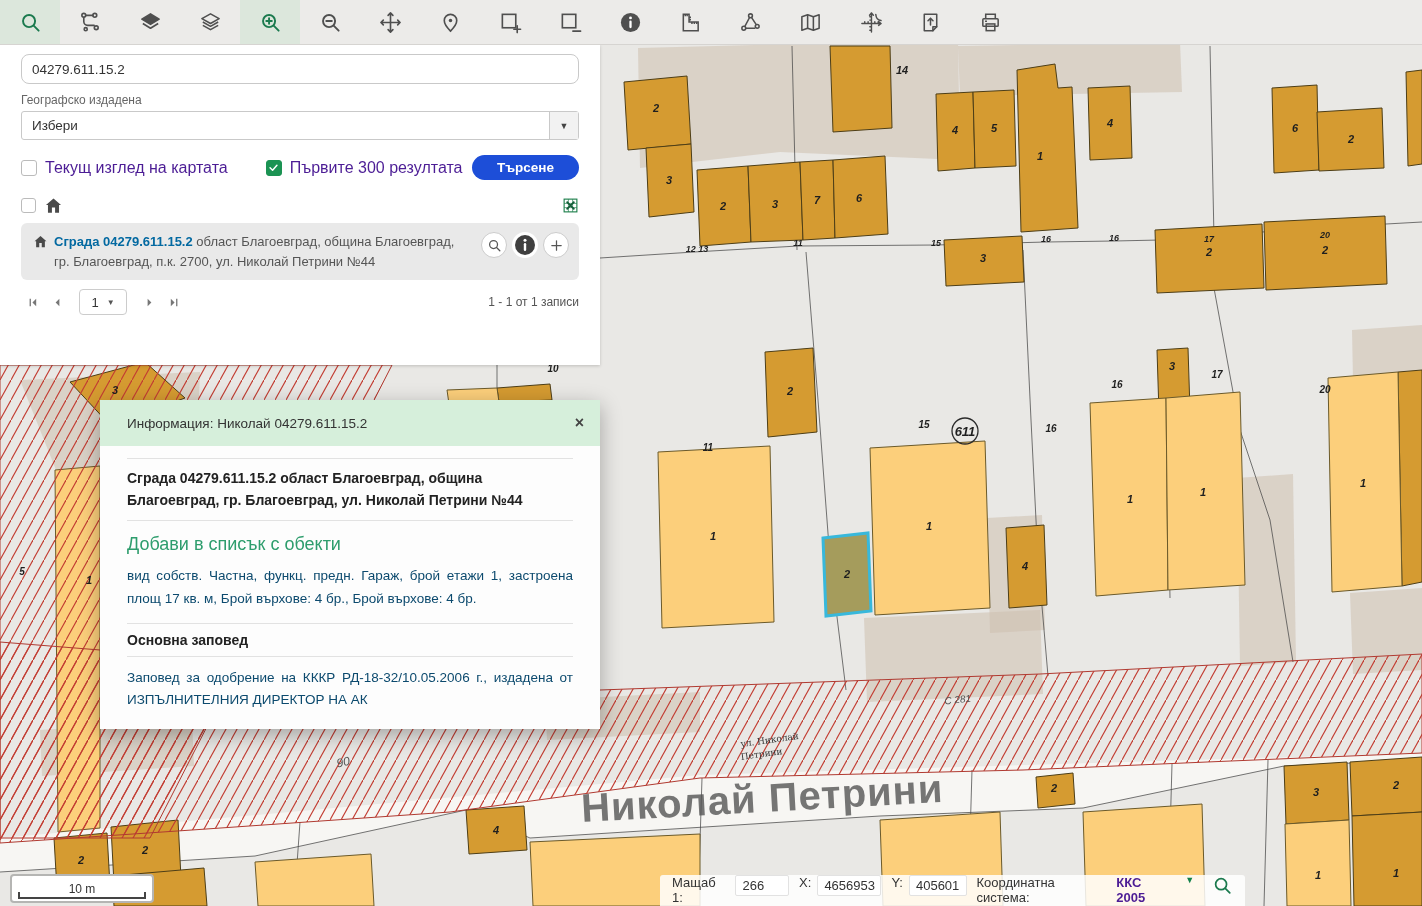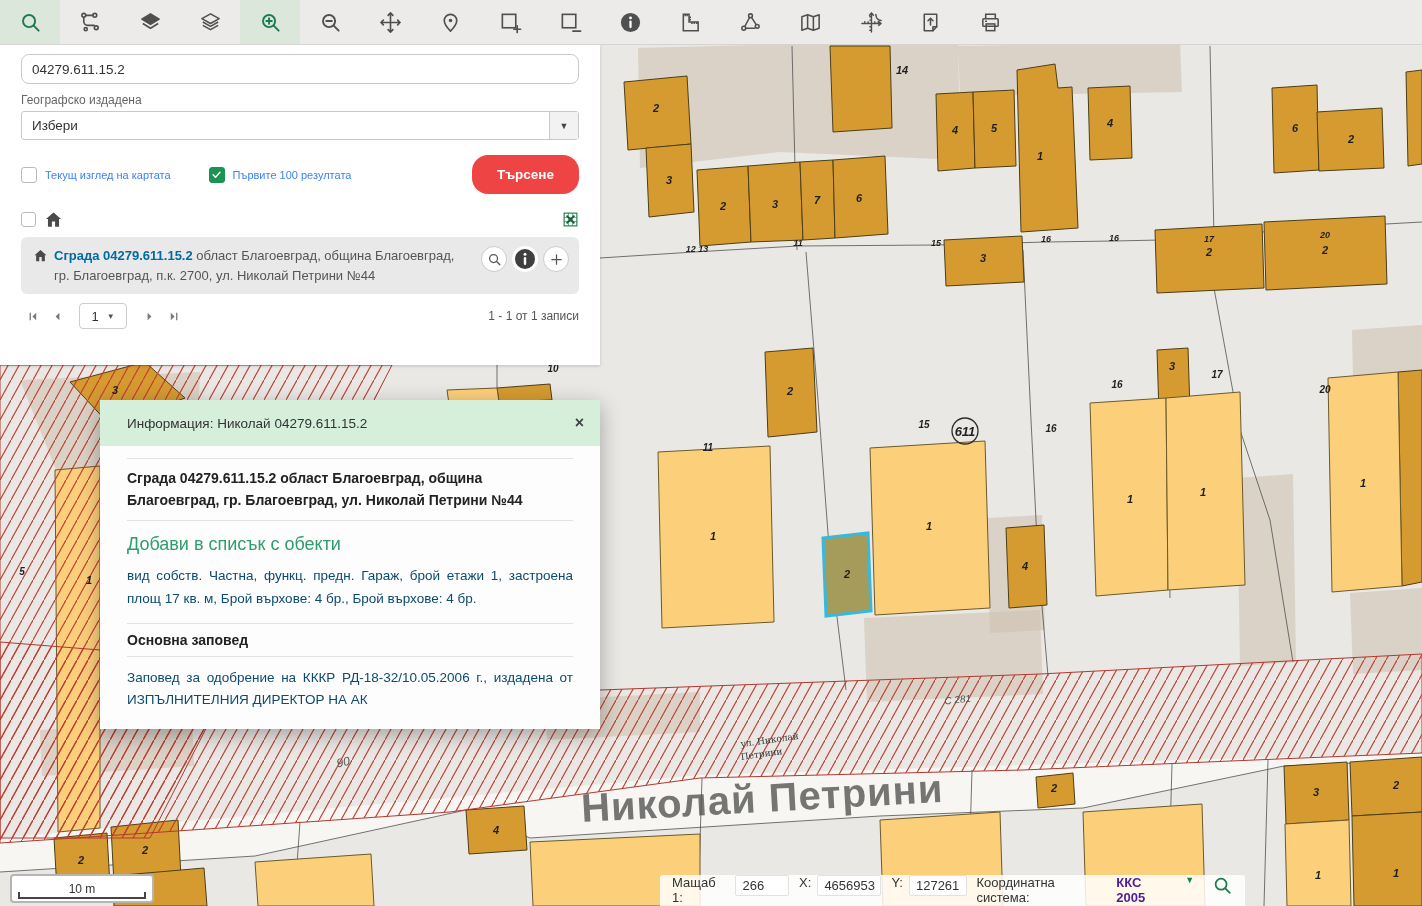--- a/index.html
+++ b/index.html
@@ -34,23 +34,23 @@
   .panel-body{padding:9px 21px 0;}
   .search-input{width:100%;box-sizing:border-box;height:30px;border:1px solid #c9c9c9;border-radius:8px;padding:0 10px;font-size:13.5px;color:#333;outline:none;}
   .geo-label{font-size:12px;color:#666;margin:9px 0 4px;}
   .select{height:27px;border:1px solid #c9c9c9;border-radius:3px;display:flex;align-items:stretch;font-size:13.5px;color:#333;background:#fff;cursor:pointer;}
   .select .val{flex:1;display:flex;align-items:center;padding:0 10px;}
   .select .arr{width:28px;border-left:1px solid #c9c9c9;background:#f2f2f2;display:flex;align-items:center;justify-content:center;font-size:9px;color:#444;}
   .cb-row{display:flex;align-items:center;margin-top:15px;}
   .cb{width:16px;height:16px;border:1px solid #bbb;border-radius:3px;background:#fff;flex:none;box-sizing:border-box;cursor:pointer;}
   .cb.checked{background:#1b9353;border-color:#1b9353;display:flex;align-items:center;justify-content:center;}
   .cb.checked svg{width:11px;height:11px;}
-  .cb-label{font-size:11px;color:#3b82f6;margin-left:8px;}
+  .cb-label{font-size:16px;color:#4c1d95;margin-left:8px;}
   .gap2{margin-left:38px;}
-  .btn-search{margin-left:auto;background:#ef4444;color:#fff;font-weight:bold;font-size:13.5px;border:none;border-radius:16px;padding:12px 25px;cursor:pointer;}
+  .btn-search{margin-left:auto;background:#1d4ed8;color:#fff;font-weight:bold;font-size:13.5px;border:none;border-radius:16px;padding:5px 25px;cursor:pointer;}
   .res-head{display:flex;align-items:center;margin-top:16px;}
   .res-head .cb{width:15px;height:15px;}
   .house{color:#4a4a4a;width:19px;height:19px;margin-left:8px;flex:none;}
   .excel{margin-left:auto;width:17px;height:17px;cursor:pointer;}
   .res-card{margin-top:8px;background:#e9e9e9;border-radius:6px;padding:9px 10px 9px 12px;display:flex;align-items:flex-start;}
   .res-card .house{width:15px;height:15px;margin:2px 6px 0 0;margin-left:0;}
   .res-text{font-size:13px;color:#555;line-height:1.5;flex:1;}
   .res-text b{color:#0369a1;}
   .res-icons{display:flex;gap:5px;margin-left:8px;}
   .cbtn{width:26px;height:26px;border-radius:50%;background:#fff;border:1px solid #ccc;display:flex;align-items:center;justify-content:center;color:#555;flex:none;cursor:pointer;box-sizing:border-box;}
@@ -466,21 +466,21 @@
         <span class="arr">▼</span>
       </div>
       <div class="cb-row">
         <span class="cb" id="cb-map-view"></span>
         <span class="cb-label">Текущ изглед на картата</span>
         <span class="cb gap2 checked" id="cb-limit">
             <svg>
               <use href="#ic-check"></use>
             </svg>
           </span>
-        <span class="cb-label">Първите 100 резултата</span>
+        <span class="cb-label">Първите 300 резултата</span>
         <button class="btn-search">Търсене</button>
       </div>
       <div class="res-head">
         <span class="cb"></span>
         <svg class="house">
             <use href="#ic-house"></use>
           </svg>
         <svg class="excel">
             <use href="#ic-excel"></use>
           </svg>
@@ -551,21 +551,21 @@
       <div class="p-text">Заповед за одобрение на КККР РД-18-32/10.05.2006 г., издадена от ИЗПЪЛНИТЕЛНИЯ ДИРЕКТОР НА АК</div>
     </div>
   </div>
 
   <div class="statusbar">
     <span>Мащаб 1:</span>
     <span class="sb-input" style="width:54px">266</span>
     <span>X:</span>
     <span class="sb-input" style="width:64px">4656953</span>
     <span>Y:</span>
-    <span class="sb-input" style="width:58px">127261</span>
+    <span class="sb-input" style="width:58px">405601</span>
     <span>Координатна система:</span>
     <span class="sb-crs">ККС 2005</span>
     <span class="sb-arr">▼</span>
     <svg class="sb-mag">
         <use href="#ic-search"></use>
       </svg>
   </div>
 
   <div class="scalebar">
     <span>10 m</span>

